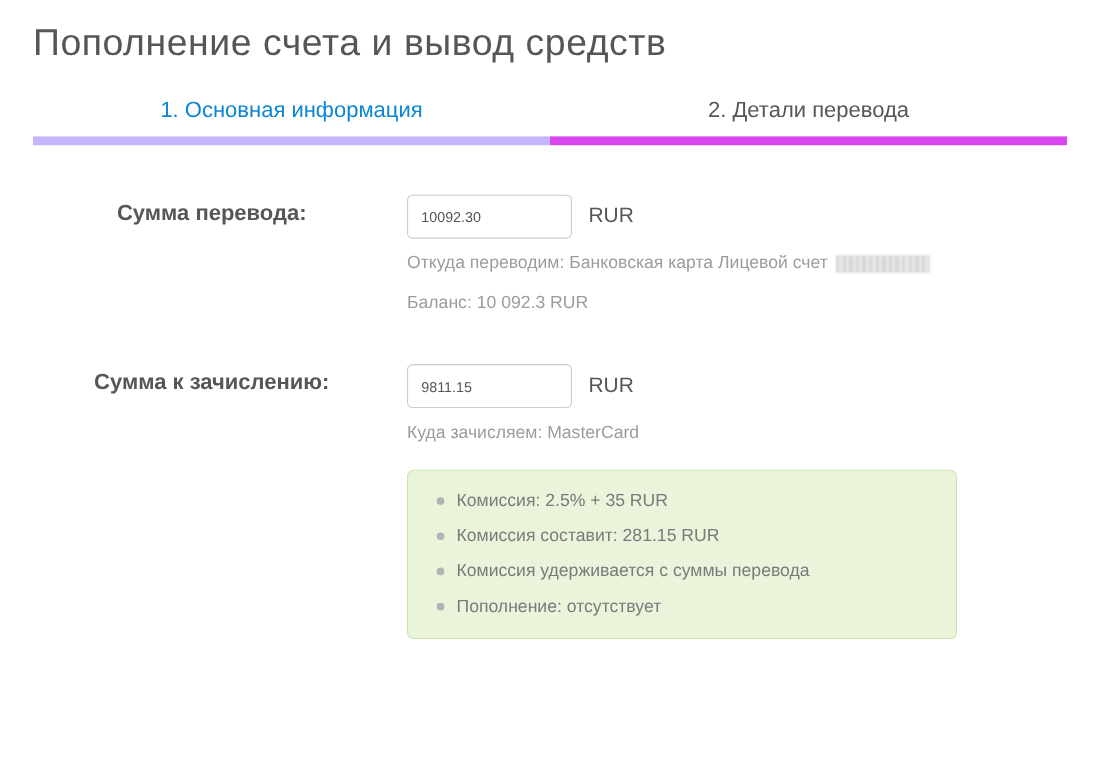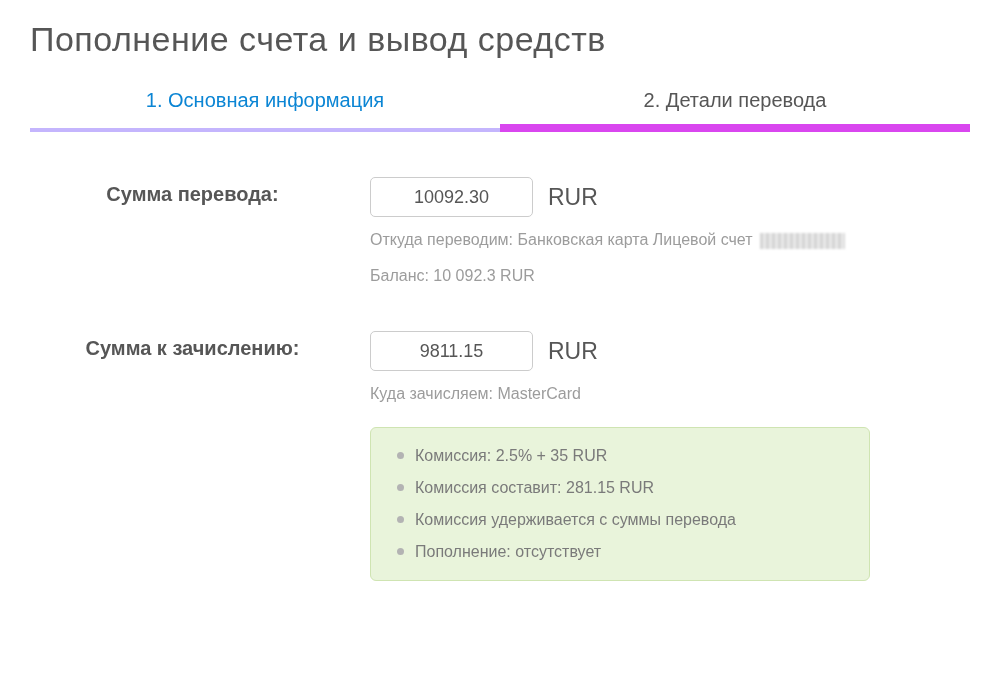--- a/index.html
+++ b/index.html
@@ -28,21 +28,21 @@
     .tab {
       flex: 1;
       text-align: center;
       font-size: 20px;
       padding-bottom: 12px;
       cursor: pointer;
       position: relative;
     }
     .tab-inactive {
       color: #0b85d4;
-      border-bottom: 4px solid #c4b5fd;
+      border-bottom: 8px solid #c4b5fd;
     }
     .tab-active {
       color: #565656;
       border-bottom: 8px solid #d946ef;
     }
     .form-row {
       display: flex;
       align-items: flex-start;
       margin-bottom: 18px;
     }
@@ -57,32 +57,32 @@
     }
     .form-content {
       flex: 1;
     }
     .input-line {
       display: flex;
       align-items: center;
       gap: 15px;
     }
     .text-input {
-      width: 163px;
+      width: 150px;
       height: 40px;
       border: 1px solid #cccccc;
       border-radius: 5px;
-      font-size: 18px;
+      font-size: 13px;
       color: #565656;
-      text-align: center;
+      text-align: left;
       padding: 0 12px;
       background: #ffffff;
     }
     .currency {
-      font-size: 23px;
+      font-size: 19px;
       color: #565656;
     }
     .form-hint {
       font-size: 16px;
       color: #9c9c9c;
       margin-top: 10px;
       line-height: 1.6;
     }
     .blurred {
       display: inline-block;

